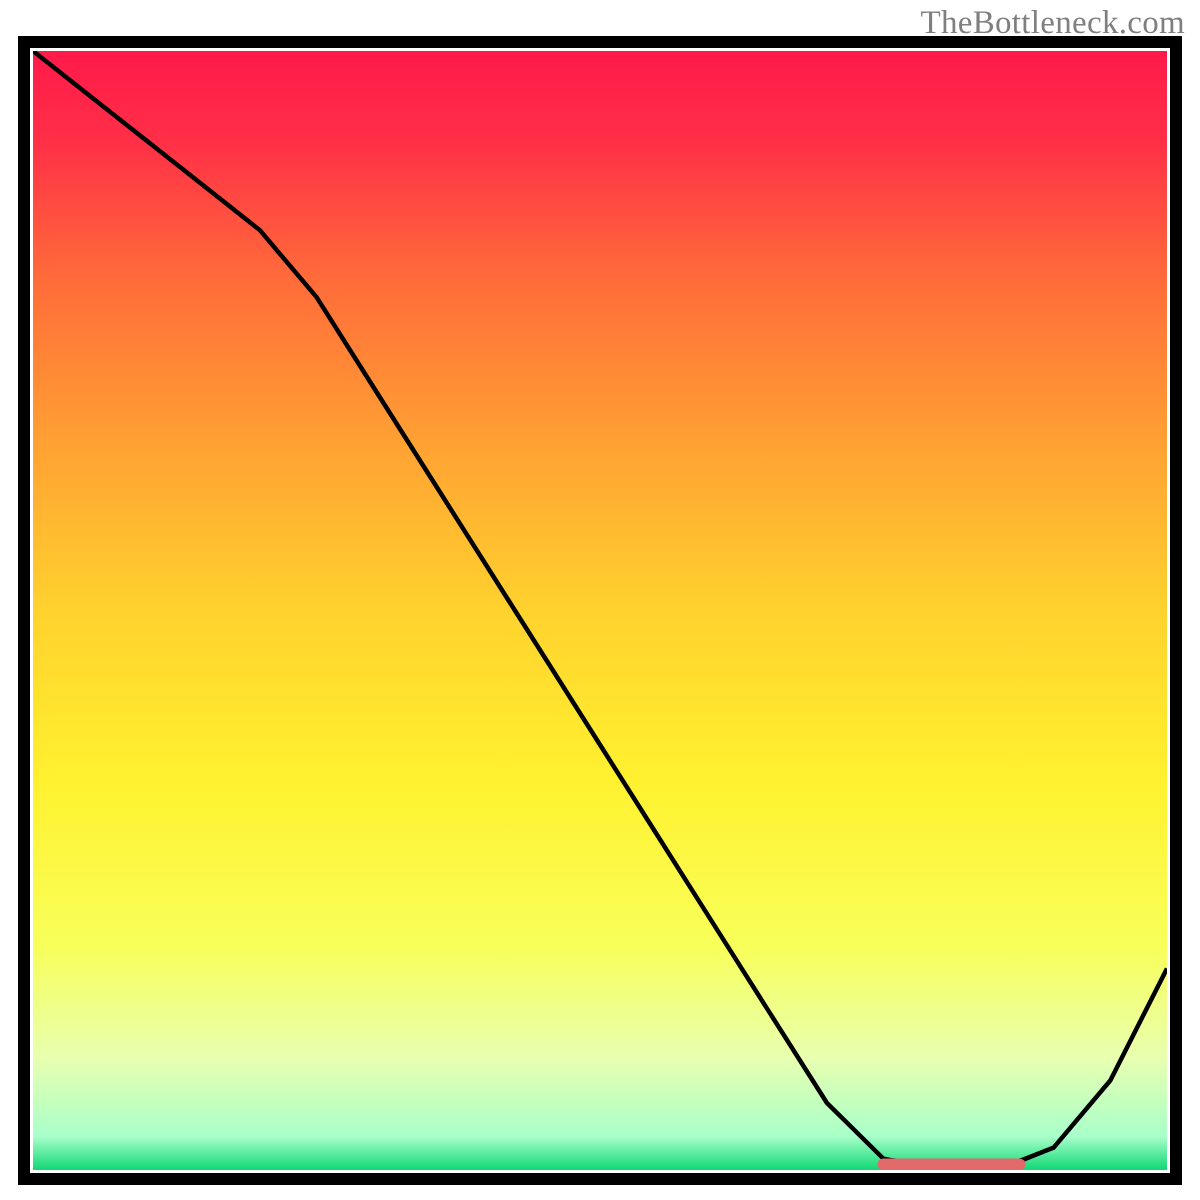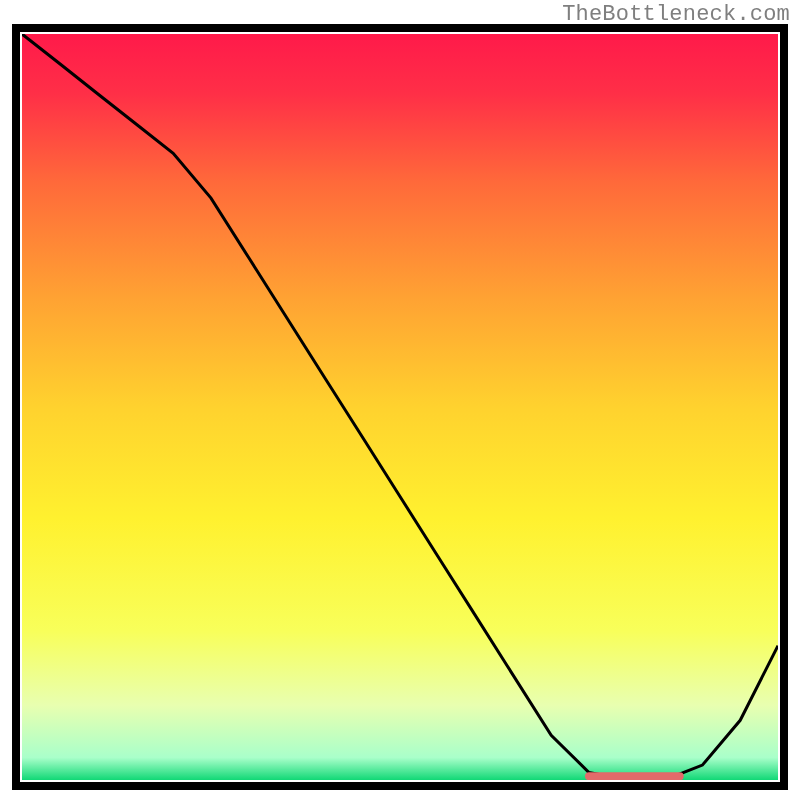--- a/index.html
+++ b/index.html
@@ -12,21 +12,21 @@
   }
   .container {
     position: relative;
     width: 800px;
     height: 800px;
   }
   .watermark {
     position: absolute;
     top: 2px;
     right: 10px;
-    font-family: Liberation Mono, monospace;
+    font-family: Liberation Serif, serif;
     font-size: 22px;
     color: #7f7f7f;
     font-weight: 500;
     letter-spacing: 0.2px;
   }
   svg {
     position: absolute;
     top: 0;
     left: 0;
   }

